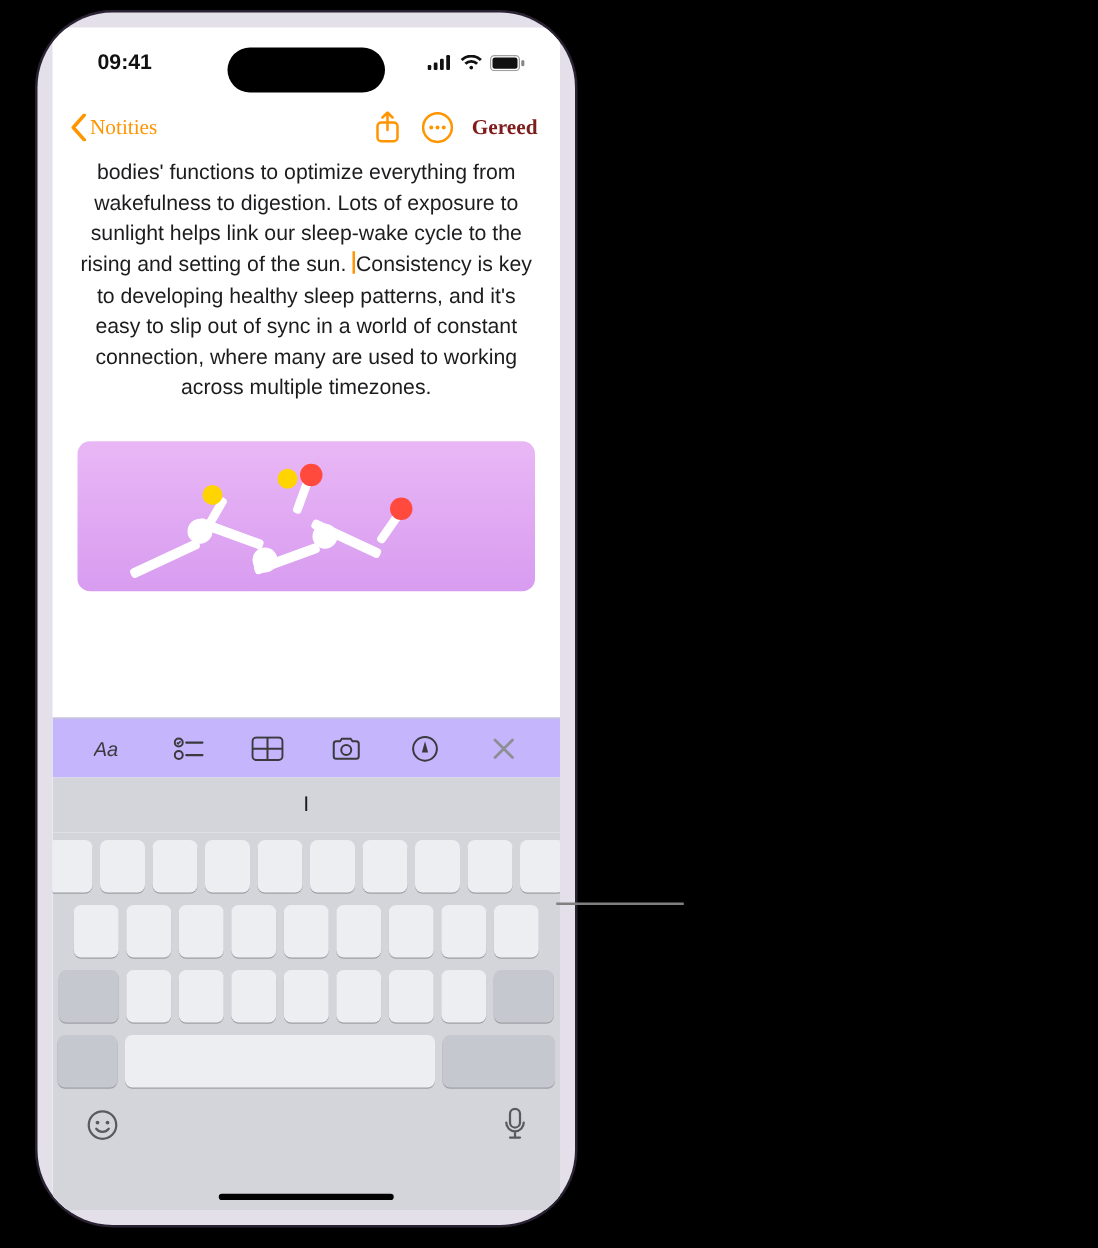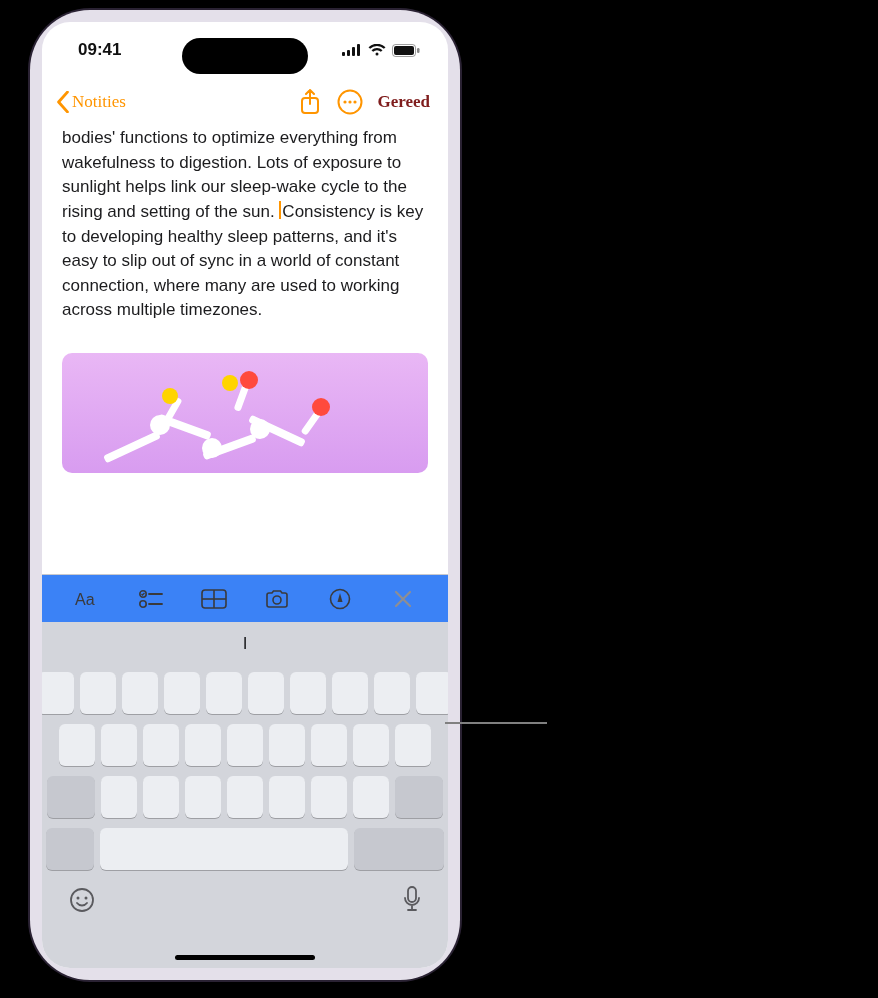--- a/index.html
+++ b/index.html
@@ -18,22 +18,23 @@
     height: 970px;
     background: #e4e0ea;
     border-radius: 60px;
     box-shadow: 0 0 0 2px #2a2233, 0 0 0 6px #000;
     overflow: hidden;
   }
   .screen {
     position: absolute;
     left: 12px; right: 12px; top: 12px; bottom: 12px;
     background: #fff;
-    border-radius: 28px;
+    border-radius: 12px;
     overflow: hidden;
+    text-align: center;
   }
   .notch {
     position: absolute;
     top: 16px; left: 50%; transform: translateX(-50%);
     width: 126px; height: 36px;
     background: #000; border-radius: 20px;
     z-index: 50;
   }
   
   .status-bar {
@@ -85,23 +86,24 @@
   
   .bond { position:absolute; background:#fff; border-radius:3px; }
   .atom { position:absolute; border-radius:50%; }
   .atom.red    { background:#ff4a3d; width:18px; height:18px; }
   .atom.yellow { background:#ffd400; width:16px; height:16px; }
   .atom.white  { background:#fff; width:20px; height:20px; }
   
   .format-bar {
     height: 48px;
     border-top: 0.5px solid #c9c9cd;
-    background: #3b82f6;
+    background: #c4b5fd;
     display:flex; align-items:center; justify-content:space-around;
     padding: 0 14px;
+    font-style: italic;
   }
   .fmt-btn { color:#3a3a3c; display:flex; align-items:center; justify-content:center; width:40px; height:40px; }
   .fmt-close { color:#8e8e93; }
   
   .sugg-bar {
     height: 44px;
     background: #d3d5db;
     display:flex; align-items:stretch;
   }
   .sugg {

